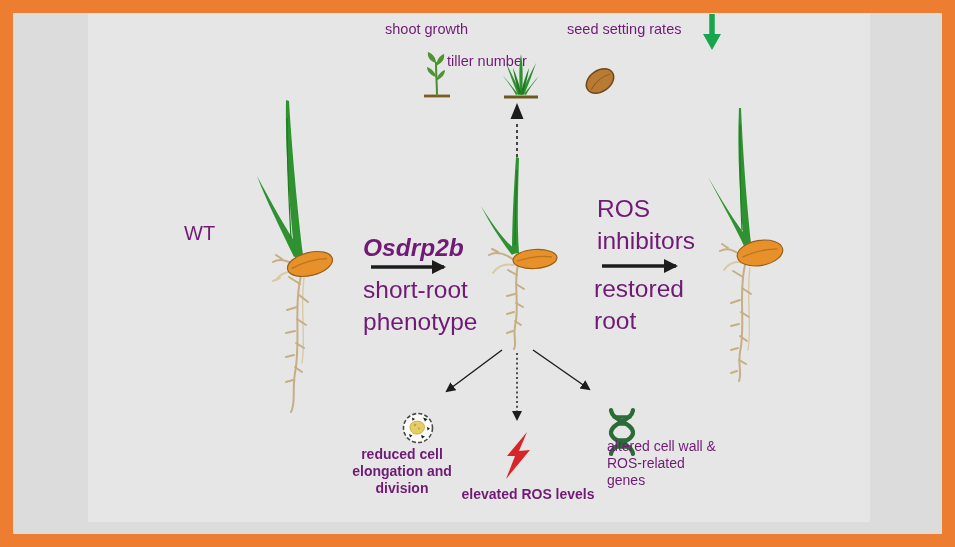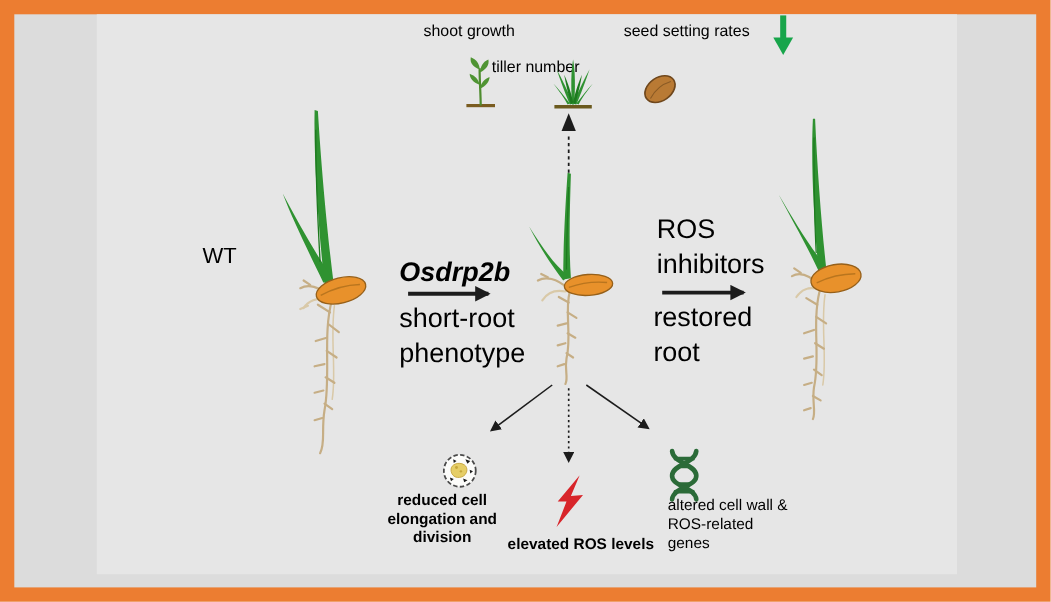--- a/index.html
+++ b/index.html
@@ -1,21 +1,21 @@
 <!DOCTYPE html>
 <html><head>
 <meta charset="utf-8">
 <style>
   html,body{margin:0;padding:0;}
   body{font-family:"Liberation Sans", sans-serif;}
   .frame{position:relative;width:955px;height:547px;background:#ec7d31;overflow:hidden;}
   .slide-bg{position:absolute;left:13px;top:13px;width:929px;height:521px;background:#dcdcdc;}
   .panel{position:absolute;left:88px;top:13px;width:782px;height:509px;background:#e6e6e6;}
   .abs{position:absolute;}
-  .txt{position:absolute;color:#000000;}
+  .txt{position:absolute;color:#701a75;}
   .top-label{font-size:14.5px;top:21px;white-space:nowrap;}
   .wt{left:160px;top:222px;font-size:20px;font-weight:normal;margin-left:24px;}
   .big{font-size:24.5px;line-height:31.5px;white-space:nowrap;}
   .gene{font-weight:bold;font-style:italic;}
   .cap{font-size:14px;line-height:17px;}
   .cap-center{text-align:center;font-weight:bold;}
   svg{display:block;}
 </style>
 </head>
 <body>
@@ -223,18 +223,18 @@
       <line x1="11" y1="40" x2="27" y2="40"></line>
     </g>
   </svg>
 
   <div class="txt cap cap-center" style="left:337px;top:446px;width:130px;">
     <div>reduced cell</div>
     <div>elongation and</div>
     <div>division</div>
   </div>
   <div class="txt cap cap-center" style="left:453px;top:486px;width:150px;">elevated ROS levels</div>
-  <div class="txt cap" style="left:607px;top:451px;width:140px;">
+  <div class="txt cap" style="left:607px;top:438px;width:140px;">
     <div>altered cell wall &amp;</div>
     <div>ROS-related</div>
     <div>genes</div>
   </div>
 </div>
 
 </body></html>

